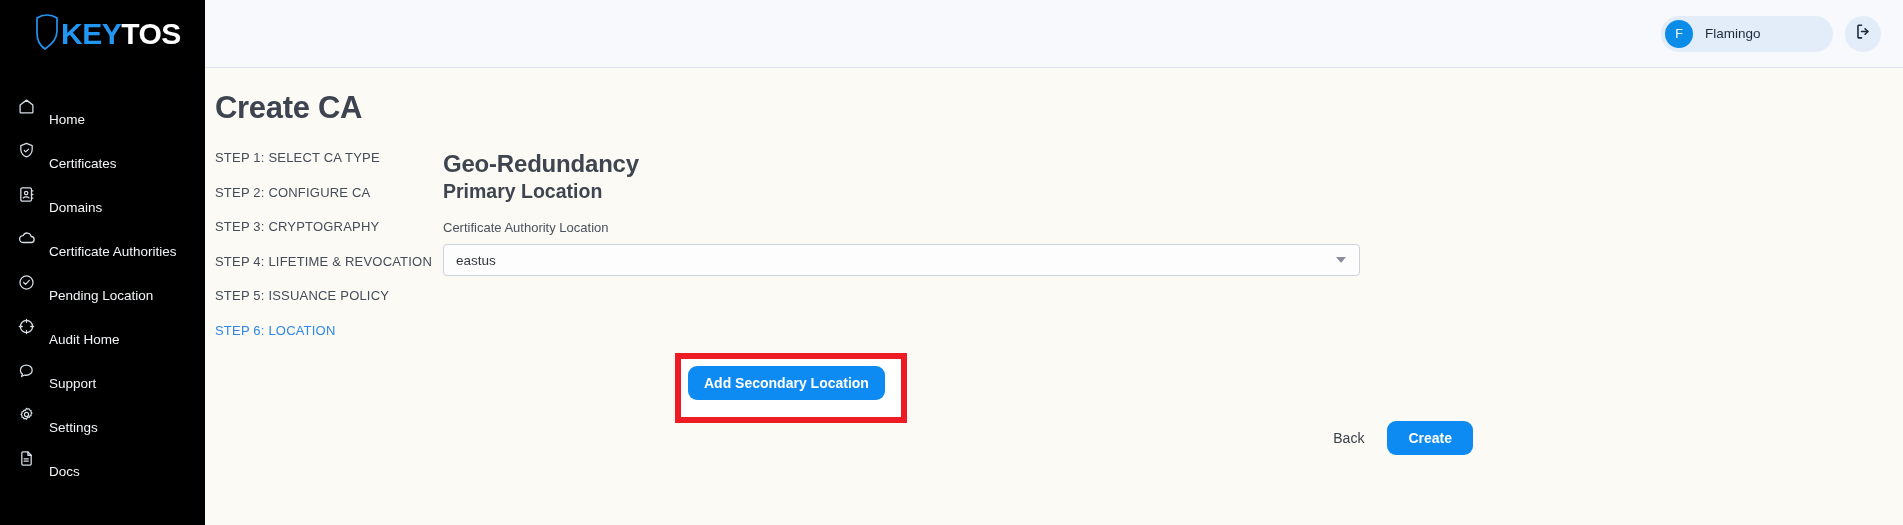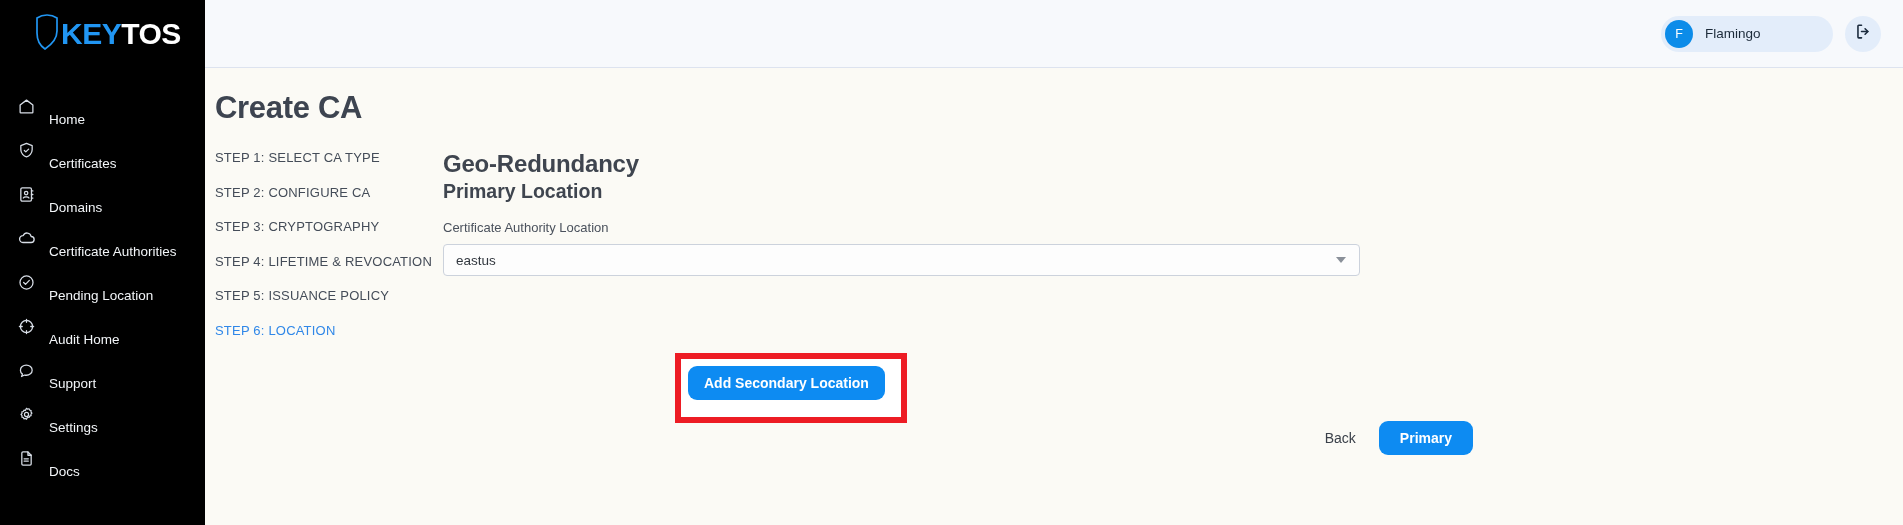--- a/index.html
+++ b/index.html
@@ -411,18 +411,18 @@
       </div>
 
       <div class="highlight-box"></div>
 
       <div class="add-secondary-wrap">
         <button class="btn-primary">Add Secondary Location</button>
       </div>
 
       <div class="footer-actions">
         <button class="btn-link">Back</button>
-        <button class="btn-primary btn-create">Primary</button>
+        <button class="btn-primary btn-create">Create</button>
       </div>
 
     </div>
   </section>
 </div>
 
 </body></html>

